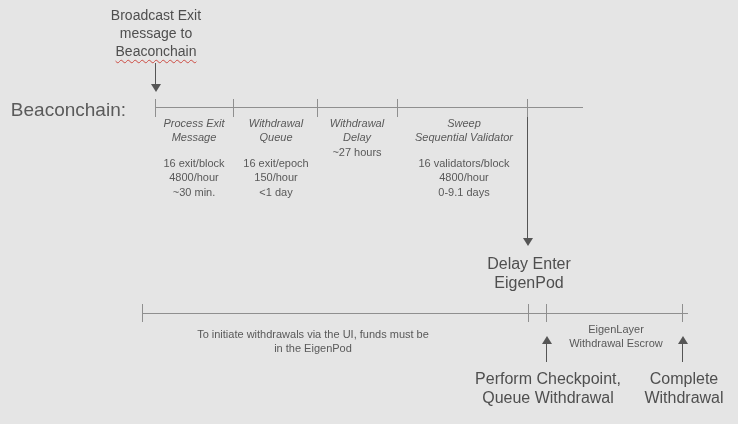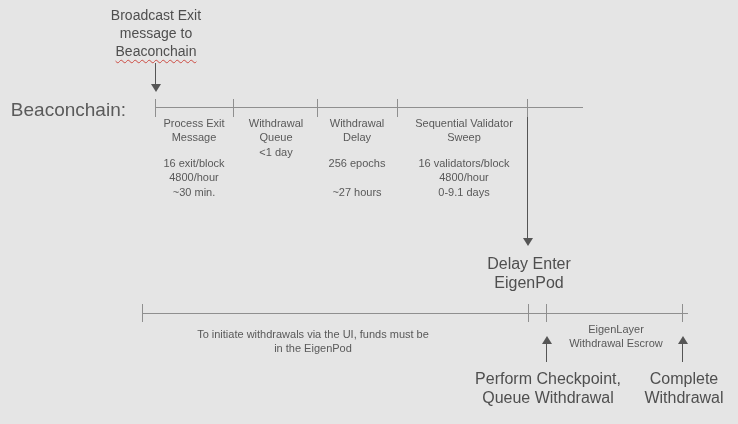--- a/index.html
+++ b/index.html
@@ -31,21 +31,21 @@
     border-left:5px solid transparent;border-right:5px solid transparent;
     border-top:8px solid #555555;
   }
   .arrow-up{
     position:absolute;width:0;height:0;
     border-left:5px solid transparent;border-right:5px solid transparent;
     border-bottom:8px solid #555555;
   }
   
   .seg{position:absolute;top:116px;font-size:11px;line-height:14px;color:#595959;text-align:center;}
-  .seg .seg-title{height:28px;}
+  .seg .seg-title{height:28px;font-style:italic;}
   .seg .seg-rate{margin-top:12px;height:28px;}
   .seg .seg-duration{margin-top:1px;}
   
   .small-note{font-size:11px;line-height:14px;color:#595959;}
   
   .event-label{font-size:16px;line-height:19px;color:#4f4f4f;}
 </style>
 </head>
 <body>
 
@@ -79,39 +79,39 @@
       <div>4800/hour</div>
     </div>
     <div class="seg-duration">~30 min.</div>
   </div>
 
   <div class="seg" style="left:226px;width:100px;">
     <div class="seg-title">
       <div>Withdrawal</div>
       <div>Queue</div>
     </div>
+    <div class="seg-rate">
+      <div>16 exit/epoch</div>
+      <div>150/hour</div>
+    </div>
     <div class="seg-duration">&lt;1 day</div>
   </div>
 
   <div class="seg" style="left:307px;width:100px;">
     <div class="seg-title">
       <div>Withdrawal</div>
       <div>Delay</div>
     </div>
-    <div class="seg-rate">
-      <div>256 epochs</div>
-      <div></div>
-    </div>
     <div class="seg-duration">~27 hours</div>
   </div>
 
   <div class="seg" style="left:398px;width:132px;">
     <div class="seg-title">
+      <div>Sweep</div>
       <div>Sequential Validator</div>
-      <div>Sweep</div>
     </div>
     <div class="seg-rate">
       <div>16 validators/block</div>
       <div>4800/hour</div>
     </div>
     <div class="seg-duration">0-9.1 days</div>
   </div>
 
   <div class="vline" style="left:527px;top:117px;height:122px;"></div>
   <div class="arrow-down" style="left:523px;top:238px;"></div>

